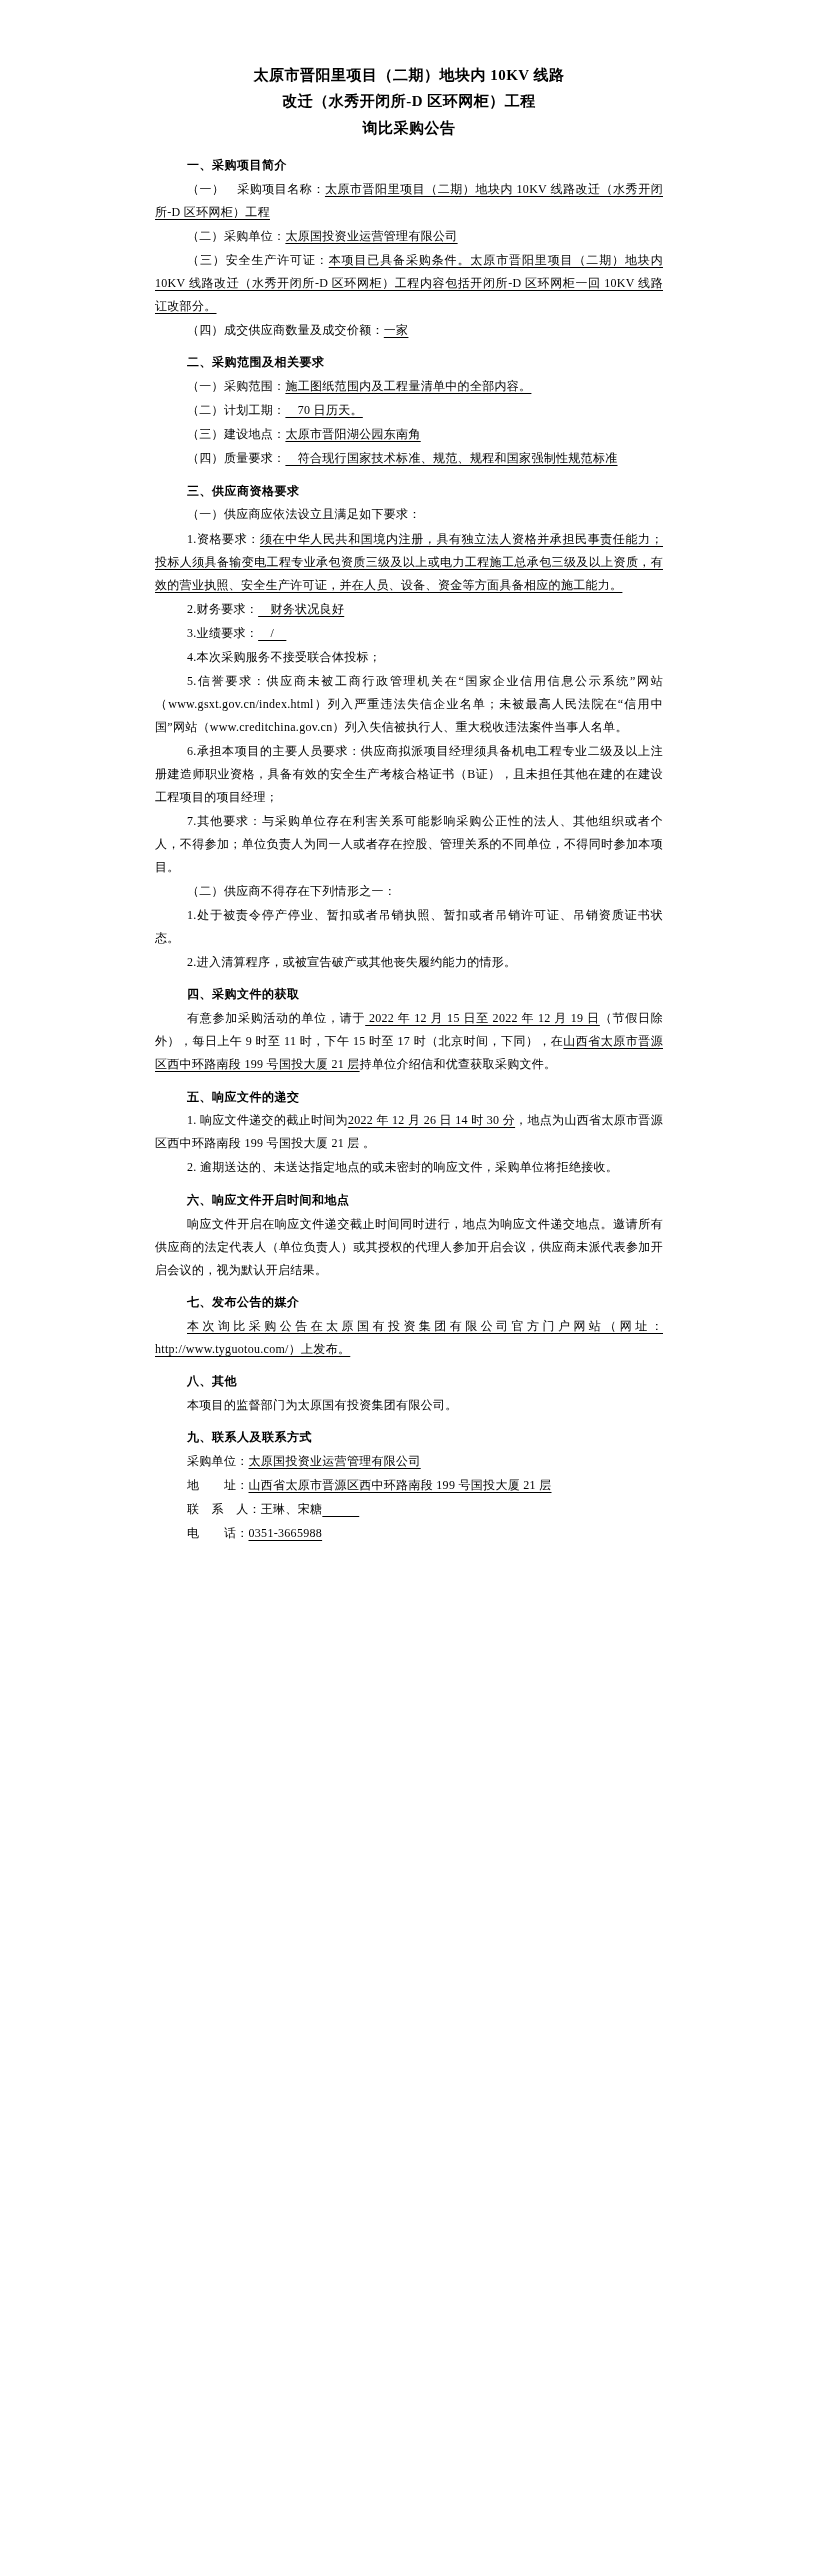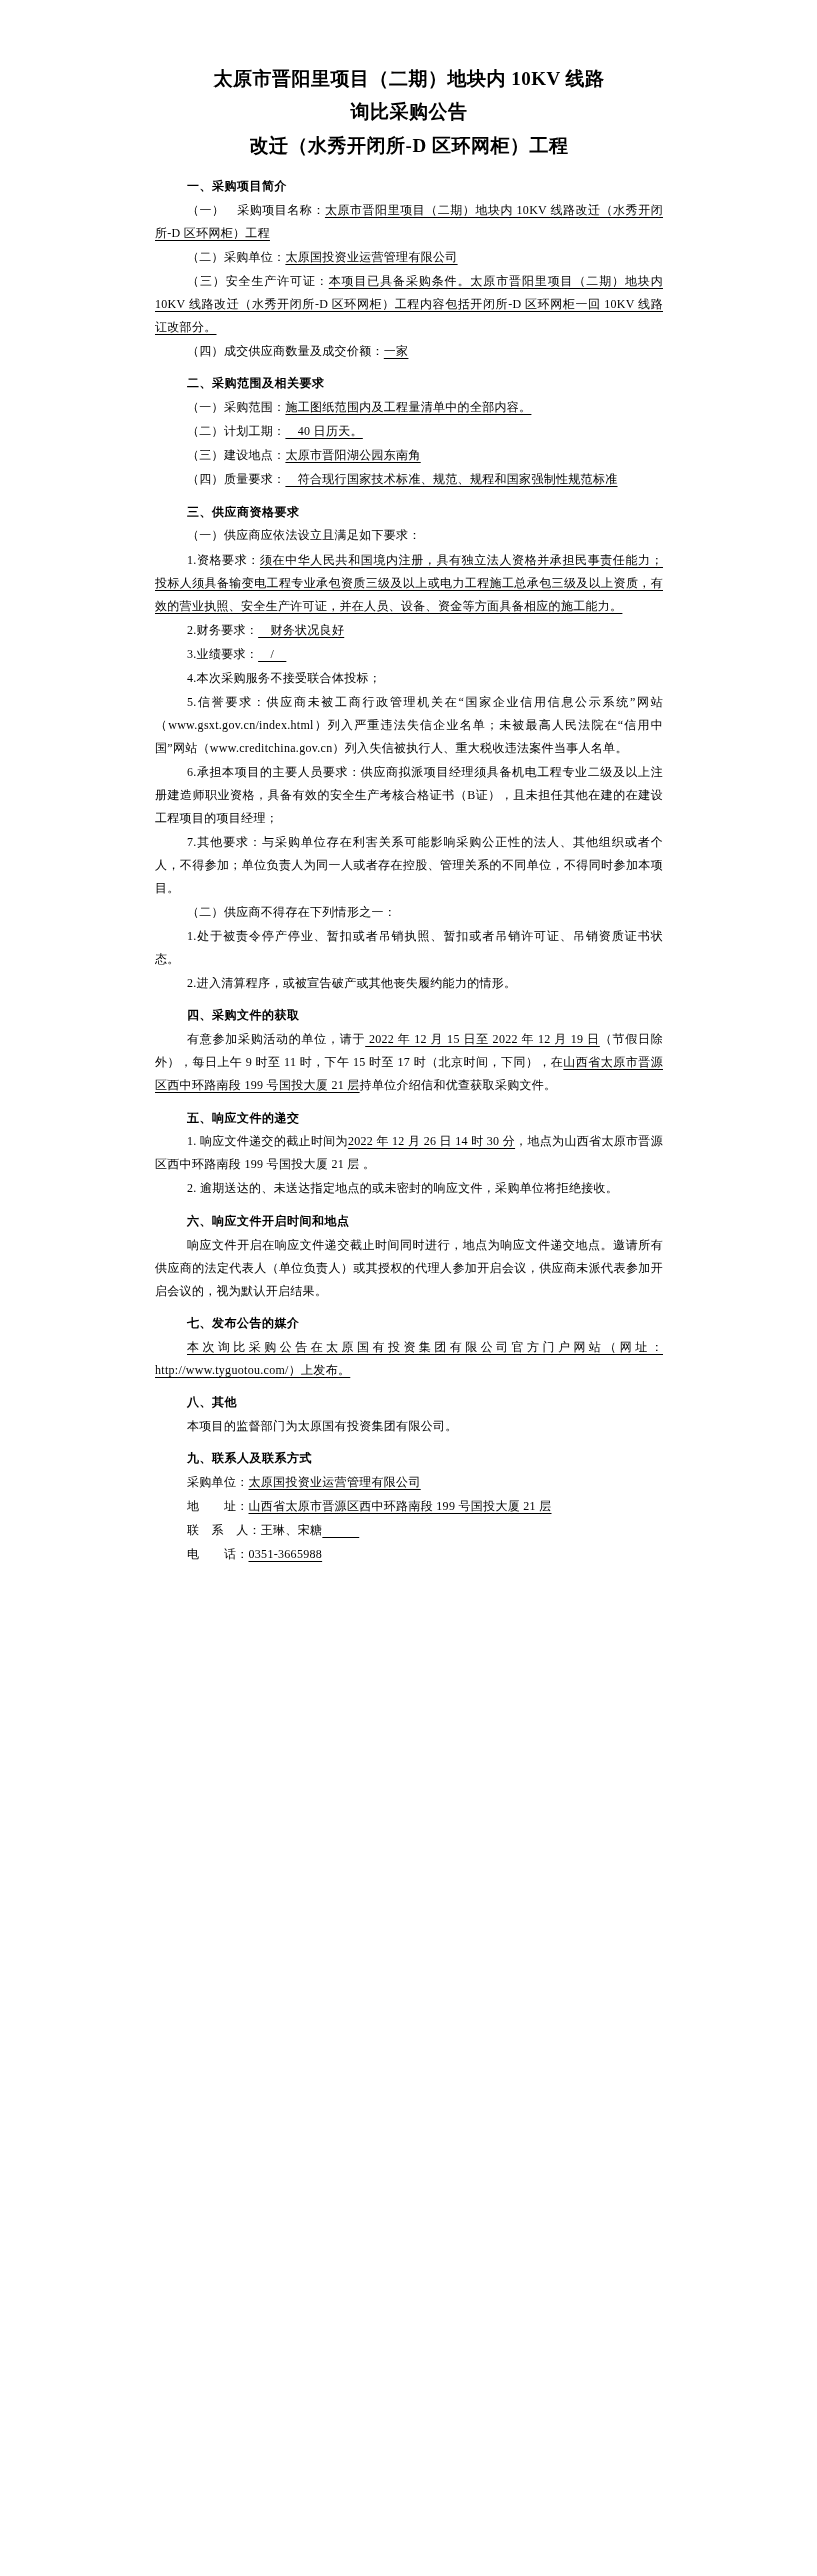--- a/index.html
+++ b/index.html
@@ -15,21 +15,21 @@
     width: 818px;
     min-height: 3014px;
     margin: 0 auto;
     background: #ffffff;
     position: relative;
     box-sizing: border-box;
     padding: 62px 155px 41px 155px;
   }
   .doc-title {
     text-align: center;
-    font-size: 19px;
+    font-size: 15px;
     font-weight: bold;
     line-height: 1.75;
     letter-spacing: 0.5px;
     margin-bottom: 13.4px;
   }
   .doc-title .tline {
     display: block;
   }
   h2.section {
     font-size: 12px;
@@ -53,33 +53,33 @@
     text-decoration-thickness: 0.8px;
   }
 </style>
 </head>
 <body>
 
 <div class="page">
 
   <div class="doc-title" id="doc-title">
       <span class="tline">太原市晋阳里项目（二期）地块内 10KV 线路</span>
+      <span class="tline">改迁（水秀开闭所-D 区环网柜）工程</span>
       <span class="tline">询比采购公告</span>
-      <span class="tline">改迁（水秀开闭所-D 区环网柜）工程</span>
     </div>
 
   <div id="doc-body">
       <h2 class="section">一、采购项目简介</h2>
       <p class="para"><span>（一）</span><span>　采购项目名称：</span><span class="u">太原市晋阳里项目（二期）地块内 10KV 线路改迁（水秀开闭所-D 区环网柜）工程</span></p>
       <p class="para"><span>（二）采购单位：</span><span class="u">太原国投资业运营管理有限公司</span></p>
       <p class="para"><span>（三）安全生产许可证：</span><span class="u">本项目已具备采购条件。太原市晋阳里项目（二期）地块内 10KV 线路改迁（水秀开闭所-D 区环网柜）工程内容包括开闭所-D 区环网柜一回 10KV 线路讧改部分。</span></p>
       <p class="para"><span>（四）成交供应商数量及成交价额：</span><span class="u">一家</span></p>
       <h2 class="section">二、采购范围及相关要求</h2>
       <p class="para"><span>（一）采购范围：</span><span class="u">施工图纸范围内及工程量清单中的全部内容。</span></p>
-      <p class="para"><span>（二）计划工期：</span><span class="u">　40 日历天。</span></p>
+      <p class="para"><span>（二）计划工期：</span><span class="u">　70 日历天。</span></p>
       <p class="para"><span>（三）建设地点：</span><span class="u">太原市晋阳湖公园东南角</span></p>
       <p class="para"><span>（四）质量要求：</span><span class="u">　符合现行国家技术标准、规范、规程和国家强制性规范标准</span></p>
       <h2 class="section">三、供应商资格要求</h2>
       <p class="para"><span>（一）供应商应依法设立且满足如下要求：</span></p>
       <p class="para"><span>1.资格要求：</span><span class="u">须在中华人民共和国境内注册，具有独立法人资格并承担民事责任能力；投标人须具备输变电工程专业承包资质三级及以上或电力工程施工总承包三级及以上资质，有效的营业执照、安全生产许可证，并在人员、设备、资金等方面具备相应的施工能力。</span></p>
       <p class="para"><span>2.财务要求：</span><span class="u">　财务状况良好</span></p>
       <p class="para"><span>3.业绩要求：</span><span class="u">　/　</span></p>
       <p class="para"><span>4.本次采购服务不接受联合体投标；</span></p>
       <p class="para"><span>5.信誉要求：供应商未被工商行政管理机关在“国家企业信用信息公示系统”网站（www.gsxt.gov.cn/index.html）列入严重违法失信企业名单；未被最高人民法院在“信用中国”网站（www.creditchina.gov.cn）列入失信被执行人、重大税收违法案件当事人名单。</span></p>
       <p class="para"><span>6.承担本项目的主要人员要求：供应商拟派项目经理须具备机电工程专业二级及以上注册建造师职业资格，具备有效的安全生产考核合格证书（B证），且未担任其他在建的在建设工程项目的项目经理；</span></p>

